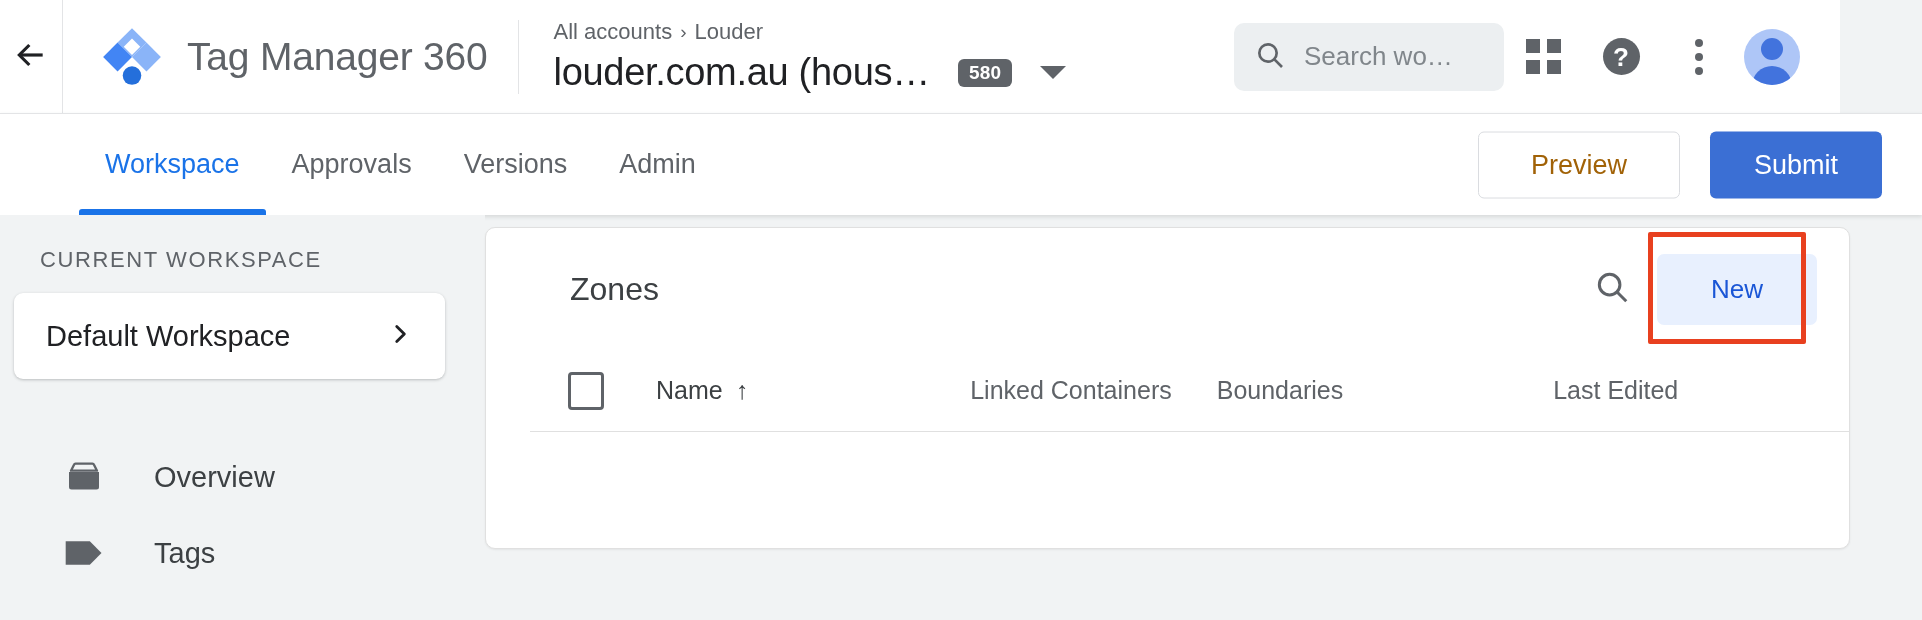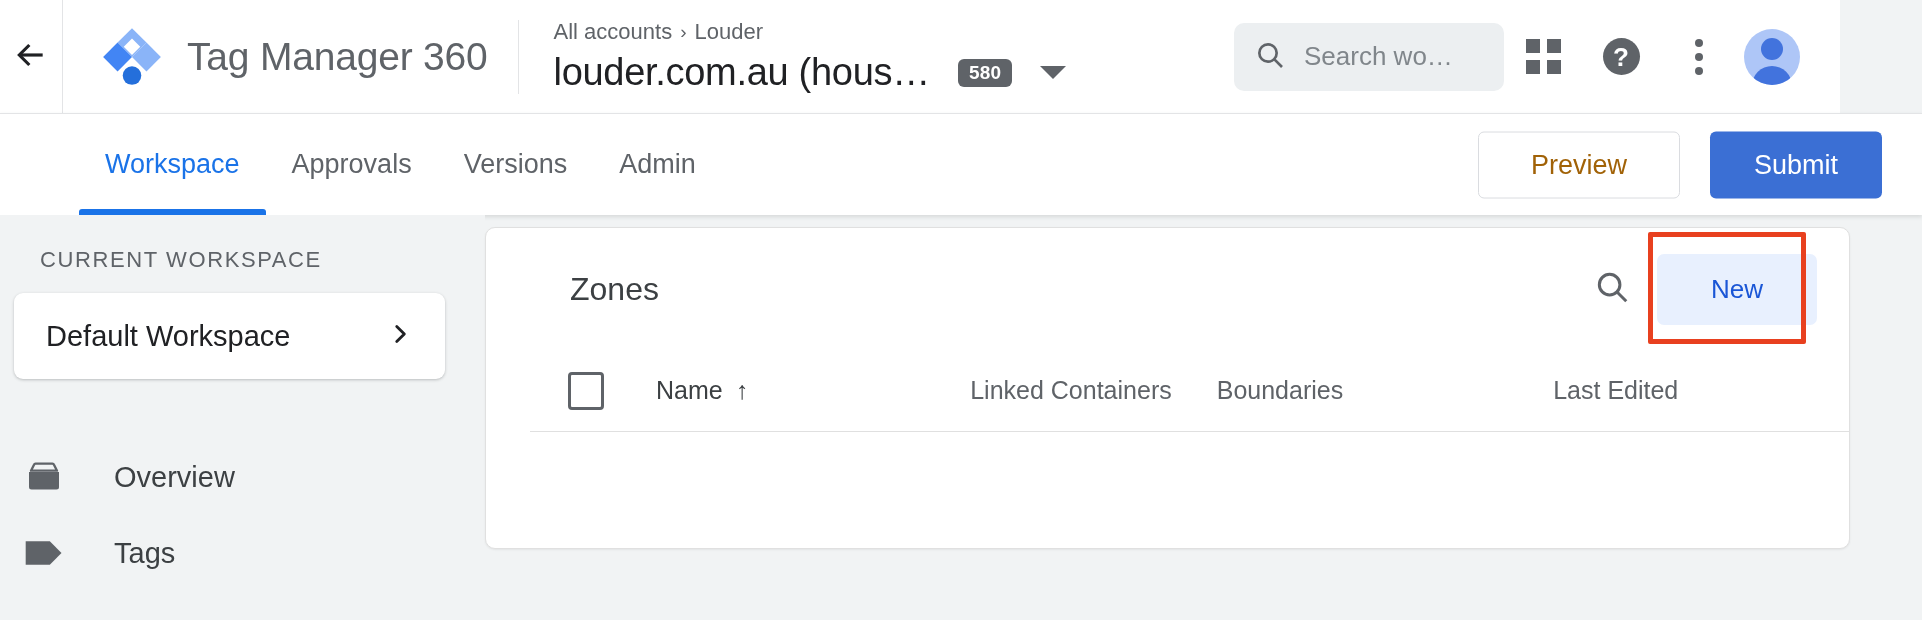--- a/index.html
+++ b/index.html
@@ -133,21 +133,21 @@
   .ws-card {
     margin: 0 40px 0 14px; height: 86px; background: #ffffff;
     border-radius: 9px; box-shadow: 0 1px 3px rgba(60,64,67,.3);
     display: flex; align-items: center; padding: 0 32px; cursor: pointer;
   }
   .ws-name { font-size: 29px; color: #202124; font-weight: 400; }
   .ws-chevron { margin-left: auto; color: #202124; font-size: 30px; font-weight: 700; line-height: 1; }
   .nav-list { margin-top: 60px; }
   .nav-item {
     display: flex; align-items: center; height: 76px;
-    padding-left: 24px; gap: 50px; cursor: pointer;
+    padding-left: 64px; gap: 50px; cursor: pointer;
   }
   .nav-icon { width: 40px; display: flex; align-items: center; justify-content: center; }
   .nav-text { font-size: 29px; color: #3c4043; }
 
   
   .main { position: absolute; left: 485px; top: 215px; width: 1437px; height: 405px; }
   .card {
     position: absolute; left: 0px; top: 12px; width: 1365px; height: 322px;
     background: #ffffff; border: 1px solid #e0e0e0; border-radius: 10px;
     box-shadow: 0 1px 2px rgba(60,64,67,.08);

